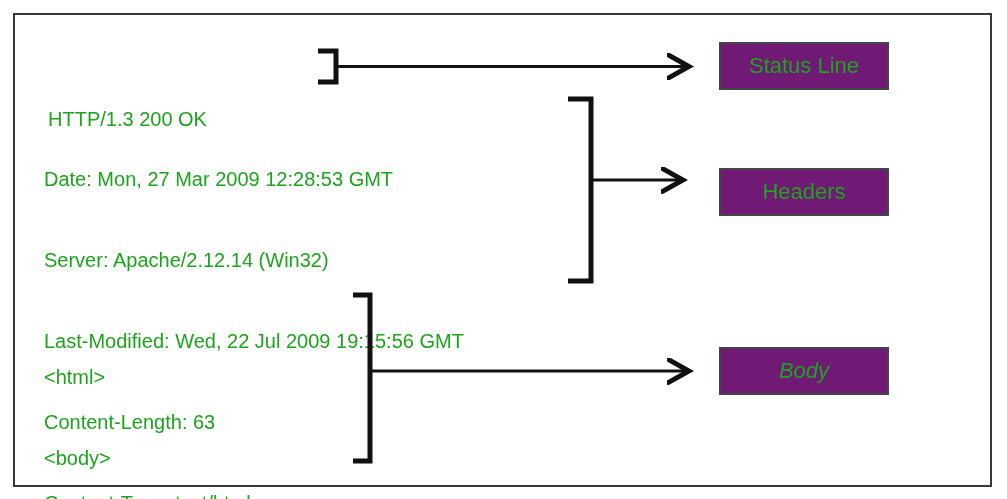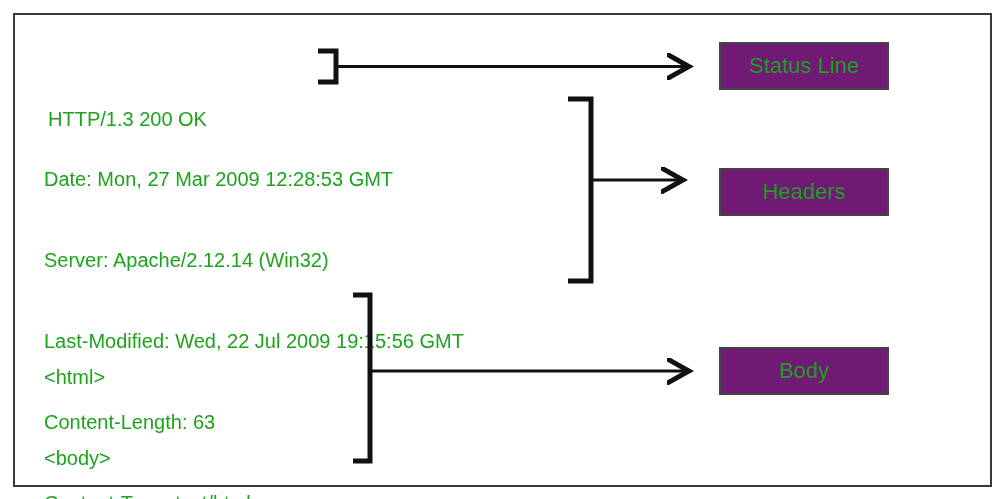--- a/index.html
+++ b/index.html
@@ -57,21 +57,21 @@
     background: #701a75;
     color: #1ca41c;
     font-size: 22px;
     display: flex;
     align-items: center;
     justify-content: center;
     left: 719px;
   }
   #box-status-line { top: 42px; }
   #box-headers     { top: 155px; margin-top: 13px; }
-  #box-body        { top: 347px; }
+  #box-body        { top: 347px; font-style: italic; }
 
   
   #connectors {
     position: absolute;
     left: 0;
     top: 0;
     width: 1007px;
     height: 499px;
     pointer-events: none;
   }

